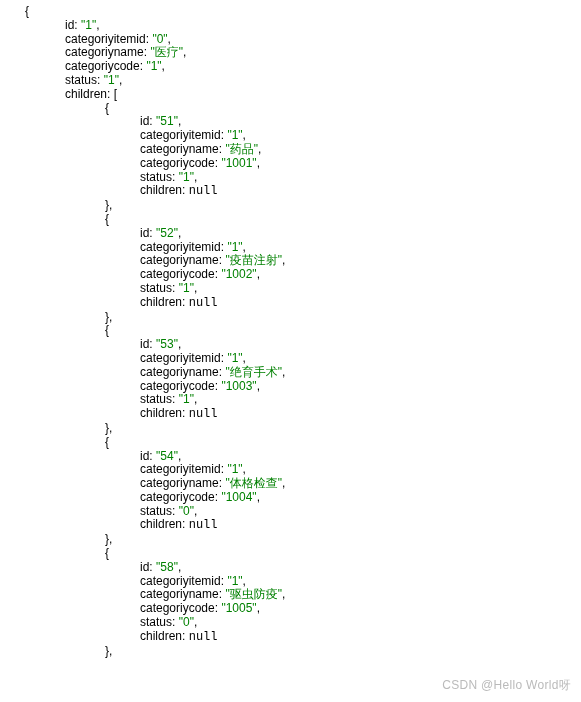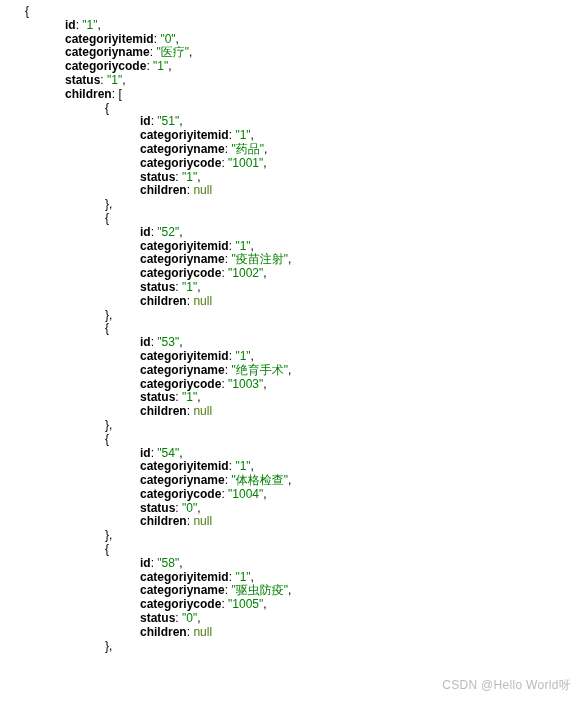--- a/index.html
+++ b/index.html
@@ -16,24 +16,24 @@
   }
   .code-container {
     padding: 5px 0 0 10px;
     line-height: 1.15;
     white-space: pre;
   }
   .indent0 { margin-left: 15px; }
   .indent1 { margin-left: 55px; }
   .indent2 { margin-left: 95px; }
   .indent3 { margin-left: 130px; }
-  .key { font-weight: bold; color: #000; }
+  .key { font-weight: normal; color: #000; }
   .punc { color: #000; }
   .str { color: #008000; }
-  .null { color: #4d7c0f; }
+  .null { color: #000000; font-family: Liberation Mono, monospace; }
   .brace { color: #000; }
   .line { display:block; }
   .watermark {
     position: absolute;
     bottom: 8px;
     right: 10px;
     font-family: Arial, sans-serif;
     font-size: 12px;
     color: rgba(140,140,140,0.6);
     letter-spacing: 0.3px;

